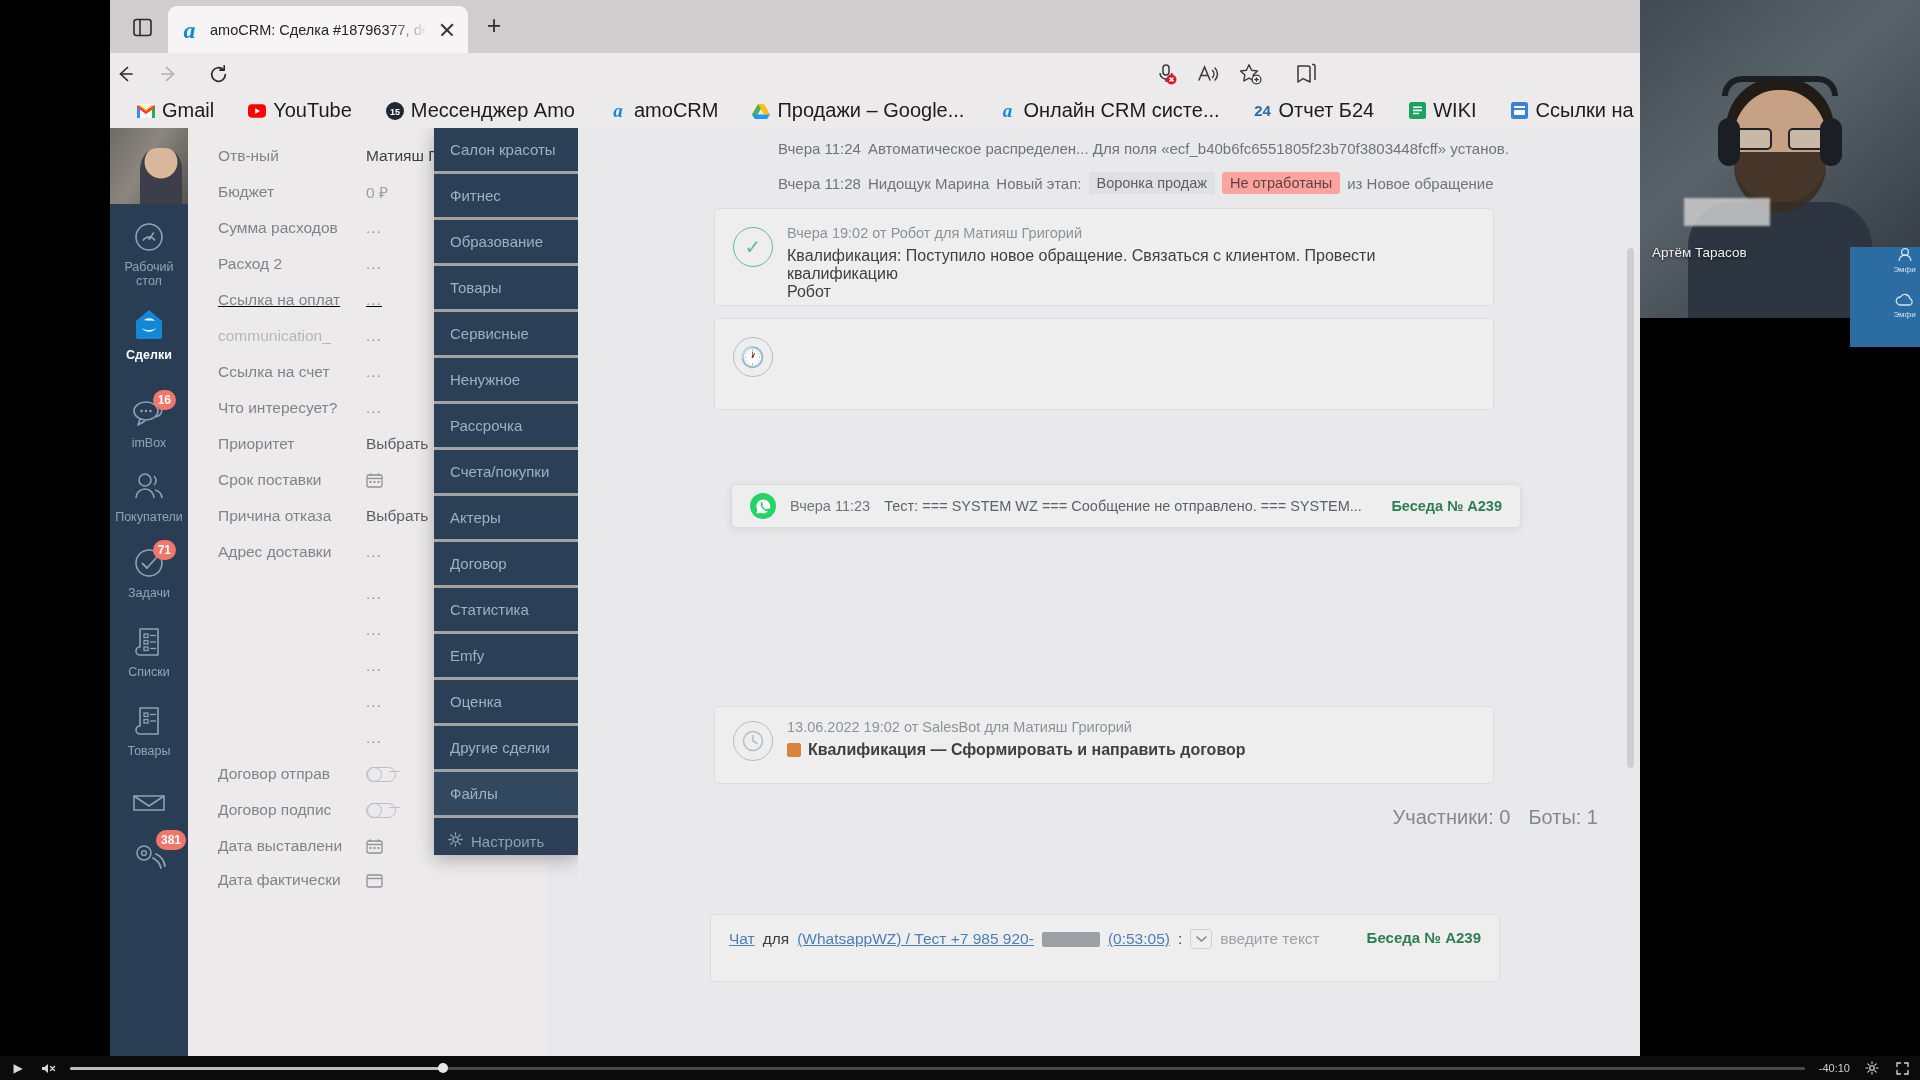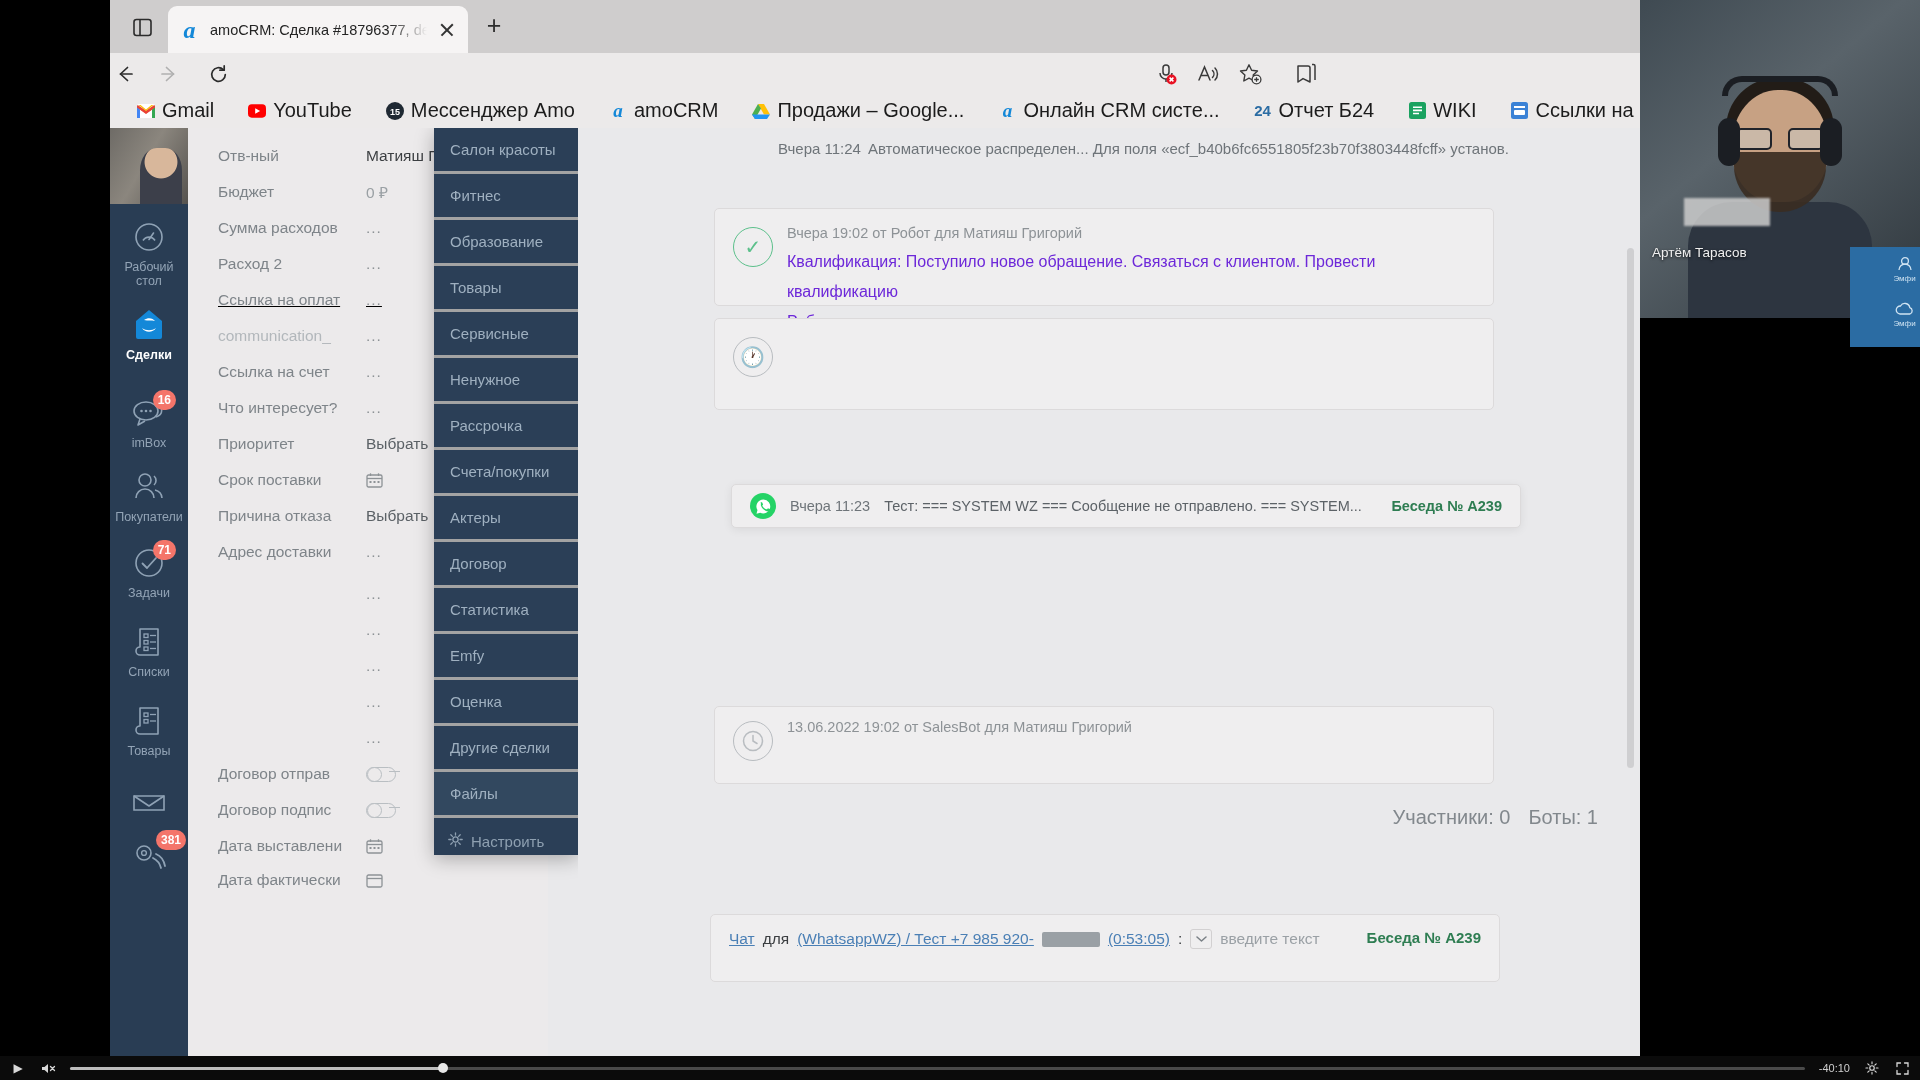--- a/index.html
+++ b/index.html
@@ -170,21 +170,21 @@
   .note {
     position: absolute; background: #efeeef; border: 1px solid #dcdadb; border-radius: 5px;
   }
   .note-ico {
     position: absolute; left: 18px; top: 18px; width: 40px; height: 40px; border-radius: 50%;
     border: 1.6px solid #5cc08b; display: flex; align-items: center; justify-content: center;
     color: #5cc08b; font-size: 20px; background: #efeeef;
   }
   .note-ico.grey { border-color: #b8bcc0; color: #b8bcc0; }
   .note-meta { position: absolute; left: 72px; top: 16px; font-size: 14.5px; color: #8d9296; }
-  .note-body { position: absolute; left: 72px; top: 38px; right: 20px; font-size: 16px; color: #6d28d9; line-height: 30px; }
+  .note-body { position: absolute; left: 72px; top: 38px; right: 20px; font-size: 16px; color: #404040; line-height: 18px; }
   .note-body b { font-weight: 700; }
 
   
   .wa-toast {
     position: absolute; left: 621px; top: 356px; width: 790px; height: 44px;
     background: #efeeef; border: 1px solid #dcdadb; border-radius: 5px;
     display: flex; align-items: center; padding: 0 18px; gap: 14px;
     box-shadow: 0 2px 10px rgba(0,0,0,.07);
   }
   .wa-ico {
@@ -237,21 +237,21 @@
   .wc-hp-band { position:absolute; left: 42px; top: 2px; width: 116px; height: 20px; border-radius: 60px 60px 0 0; border: 6px solid #1b1e23; border-bottom: none; box-sizing: border-box;}
   .webcam-name {
     position: absolute; left: 12px; bottom: 58px; font-size: 13.5px; color: #f0f0f0;
     text-shadow: 0 1px 3px rgba(0,0,0,.8);
   }
   .webcam-blur {
     position: absolute; left: 44px; bottom: 92px; width: 86px; height: 28px;
     background: rgba(205,205,205,.85); filter: blur(1px);
   }
   .wc-widget { position:absolute; right: 0; top: 128px; width: 70px; height: 90px; background: #2b6ca3; }
-  .wc-widget-row { height: 45px; display:flex; flex-direction: column; align-items:center; justify-content:center; gap:2px; color:#cfe3f2; font-size: 8px; margin-left: 39px;}
+  .wc-widget-row { height: 45px; display:flex; flex-direction: column; align-items:center; gap:2px; color:#cfe3f2; font-size: 8px; margin-left: 39px;}
 
   
   .playbar { position: absolute; left: 0; bottom: 0; width: 1920px; height: 24px; background: #0b0b0b; display: flex; align-items: center; padding: 0 10px; gap: 14px;}
   .pb-ico { width: 16px; height: 16px; display:flex; align-items:center; justify-content:center; color:#d8d8d8; font-size: 12px;}
   .pb-track { position: relative; flex: 1; height: 3px; background: #4a4a4a; border-radius: 2px;}
   .pb-fill { position:absolute; left:0; top:0; height: 3px; width: 21.5%; background:#bdbdbd; border-radius:2px;}
   .pb-knob { position:absolute; left: 21.5%; top: -3.5px; width: 10px; height: 10px; border-radius:50%; background:#e8e8e8; transform: translateX(-5px);}
   .pb-time { font-size: 11px; color: #d0d0d0; font-family:"Liberation Sans", sans-serif;}
 </style>
 </head>
@@ -681,20 +681,28 @@
         </div>
       </div>
 
       <div class="feed">
 
         <div class="feed-line" style="left:200px; top:12px;">
           <span>Вчера 11:24</span>
           <span>Автоматическое распределен... Для поля «ecf_b40b6fc6551805f23b70f3803448fcff» установ.</span>
         </div>
 
+        <div class="feed-line" style="left:200px; top:44px;">
+          <span>Вчера 11:28</span>
+          <span>Нидощук Марина</span>
+          <span>Новый этап:</span>
+          <span class="chip">Воронка продаж</span>
+          <span class="chip red">Не отработаны</span>
+          <span>из Новое обращение</span>
+        </div>
 
         <div class="note" style="left:136px; top:80px; width:780px; height:98px;">
           <div class="note-ico">✓</div>
           <div class="note-meta">Вчера 19:02  от Робот для Матияш Григорий</div>
           <div class="note-body">
             <span>Квалификация: Поступило новое обращение. Связаться с клиентом. Провести квалификацию</span><br>
             <span>Робот</span>
           </div>
         </div>
 
@@ -708,20 +716,24 @@
         </div>
 
         <div class="note" style="left:136px; top:578px; width:780px; height:78px;">
           <div class="note-ico grey" style="top:14px;">
             <svg width="22" height="22" viewBox="0 0 22 22">
                 <circle cx="11" cy="11" r="9.5" fill="none" stroke="#b8bcc0" stroke-width="1.5"></circle>
                 <path d="M11 5.5V11l4 2.5" fill="none" stroke="#b8bcc0" stroke-width="1.5" stroke-linecap="round"></path>
               </svg>
           </div>
           <div class="note-meta" style="top:12px;">13.06.2022 19:02 от SalesBot для Матияш Григорий</div>
+          <div class="note-body" style="top:34px; display:flex; align-items:center; gap:7px;">
+            <span style="display:inline-block;width:14px;height:14px;background:#d9843c;border-radius:2px;"></span>
+            <b>Квалификация — Сформировать и направить договор</b>
+          </div>
         </div>
 
         <div class="feed-scroll"></div>
       </div>
 
       <div class="wa-toast">
         <span class="wa-ico">
           <svg width="17" height="17" viewBox="0 0 17 17">
               <path d="M8.5 1.4a7 7 0 0 0-6 10.7l-1 3.6 3.7-1a7 7 0 1 0 3.3-13.3z" fill="#fff"></path>
               <path d="M5.6 4.6c.2-.4.4-.4.6-.4h.5c.2 0 .4 0 .6.5l.7 1.6c.1.2 0 .4-.1.5l-.4.5c-.1.2-.3.3-.1.6.2.3.8 1.3 1.7 2 1.2 1 2.2 1.3 2.5 1.4.2.1.4 0 .5-.1l.6-.7c.2-.2.4-.2.6-.1l1.5.7c.2.1.4.2.4.4v.5c0 .2-.1.6-.5.9-.4.3-1 .6-1.6.6-1.3 0-3-.7-4.4-2-1.5-1.3-2.5-3-2.8-4-.2-.6-.1-1.2.1-1.6z" fill="#25d366"></path>

